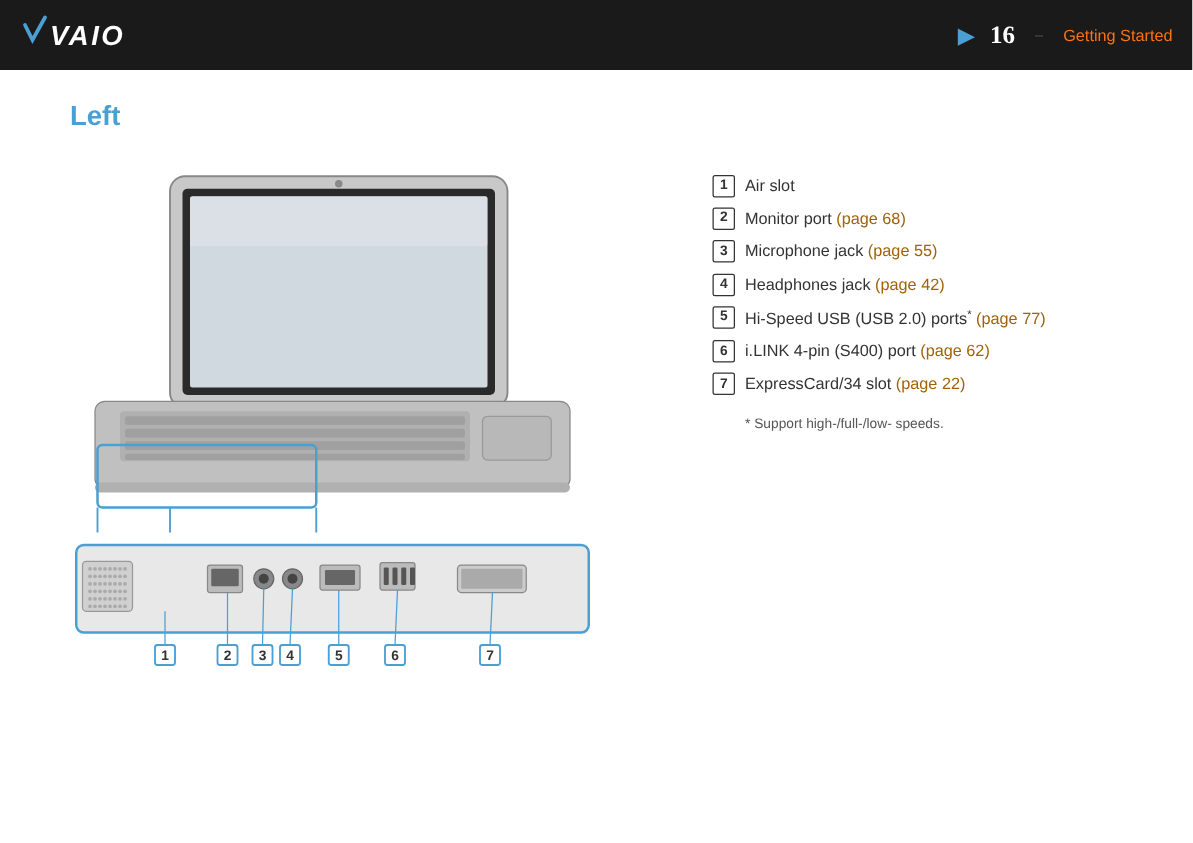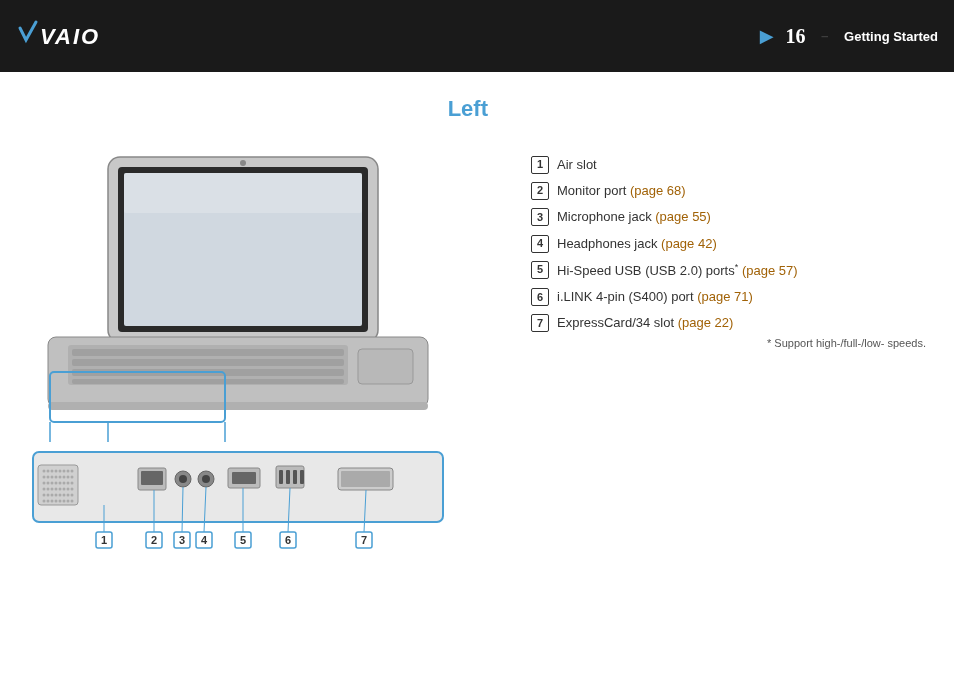--- a/index.html
+++ b/index.html
@@ -7,21 +7,21 @@
       width: 954px;
       height: 674px;
       font-family: Arial, sans-serif;
       background: #fff;
       overflow: hidden;
     }
 
     
     .header {
       background: #1a1a1a;
-      height: 72px;
+      height: 56px;
       display: flex;
       align-items: center;
       justify-content: space-between;
       padding: 0 16px;
     }
 
     .header-logo {
       display: flex;
       align-items: center;
     }
@@ -38,31 +38,30 @@
       font-weight: bold;
       font-family: Liberation Serif, serif;
     }
 
     .arrow-icon {
       color: #4a9fd4;
       font-size: 18px;
     }
 
     .getting-started-text {
-      color: #ffffff;
+      color: #f97316;
       font-size: 13px;
-      font-weight: bold;
+      font-weight: normal;
     }
 
     
     .main-content {
-      padding: 24px 28px;
-      display: flex;
-      gap: 43px;
-      text-align: right;
+      padding: 24px 56px;
+      display: flex;
+      gap: 54px;
     }
 
     
     .left-column {
       flex: 0 0 460px;
     }
 
     .section-title {
       color: #4a9fd4;
       font-size: 22px;
@@ -136,21 +135,21 @@
       color: #333;
       font-size: 13px;
     }
 
     .item-link {
       color: #a16207;
       text-decoration: none;
     }
 
     .footnote {
-      margin-top: 4px;
+      margin-top: 16px;
       padding-left: 26px;
       font-size: 11px;
       color: #555;
     }
 
     .superscript {
       vertical-align: super;
       font-size: 9px;
     }
   </style>
@@ -353,26 +352,26 @@
         <span class="item-text">Microphone jack <a class="item-link">(page 55)</a></span>
       </li>
 
       <li class="description-item">
         <span class="item-badge">4</span>
         <span class="item-text">Headphones jack <a class="item-link">(page 42)</a></span>
       </li>
 
       <li class="description-item">
         <span class="item-badge">5</span>
-        <span class="item-text">Hi-Speed USB (USB 2.0) ports<sup class="superscript">*</sup> <a class="item-link">(page 57)</a></span>
+        <span class="item-text">Hi-Speed USB (USB 2.0) ports<sup class="superscript">*</sup> <a class="item-link">(page 77)</a></span>
       </li>
 
       <li class="description-item">
         <span class="item-badge">6</span>
-        <span class="item-text">i.LINK 4-pin (S400) port <a class="item-link">(page 71)</a></span>
+        <span class="item-text">i.LINK 4-pin (S400) port <a class="item-link">(page 62)</a></span>
       </li>
 
       <li class="description-item">
         <span class="item-badge">7</span>
         <span class="item-text">ExpressCard/34 slot <a class="item-link">(page 22)</a></span>
       </li>
 
     </ul>
 
     <p class="footnote">*    Support high-/full-/low- speeds.</p>

